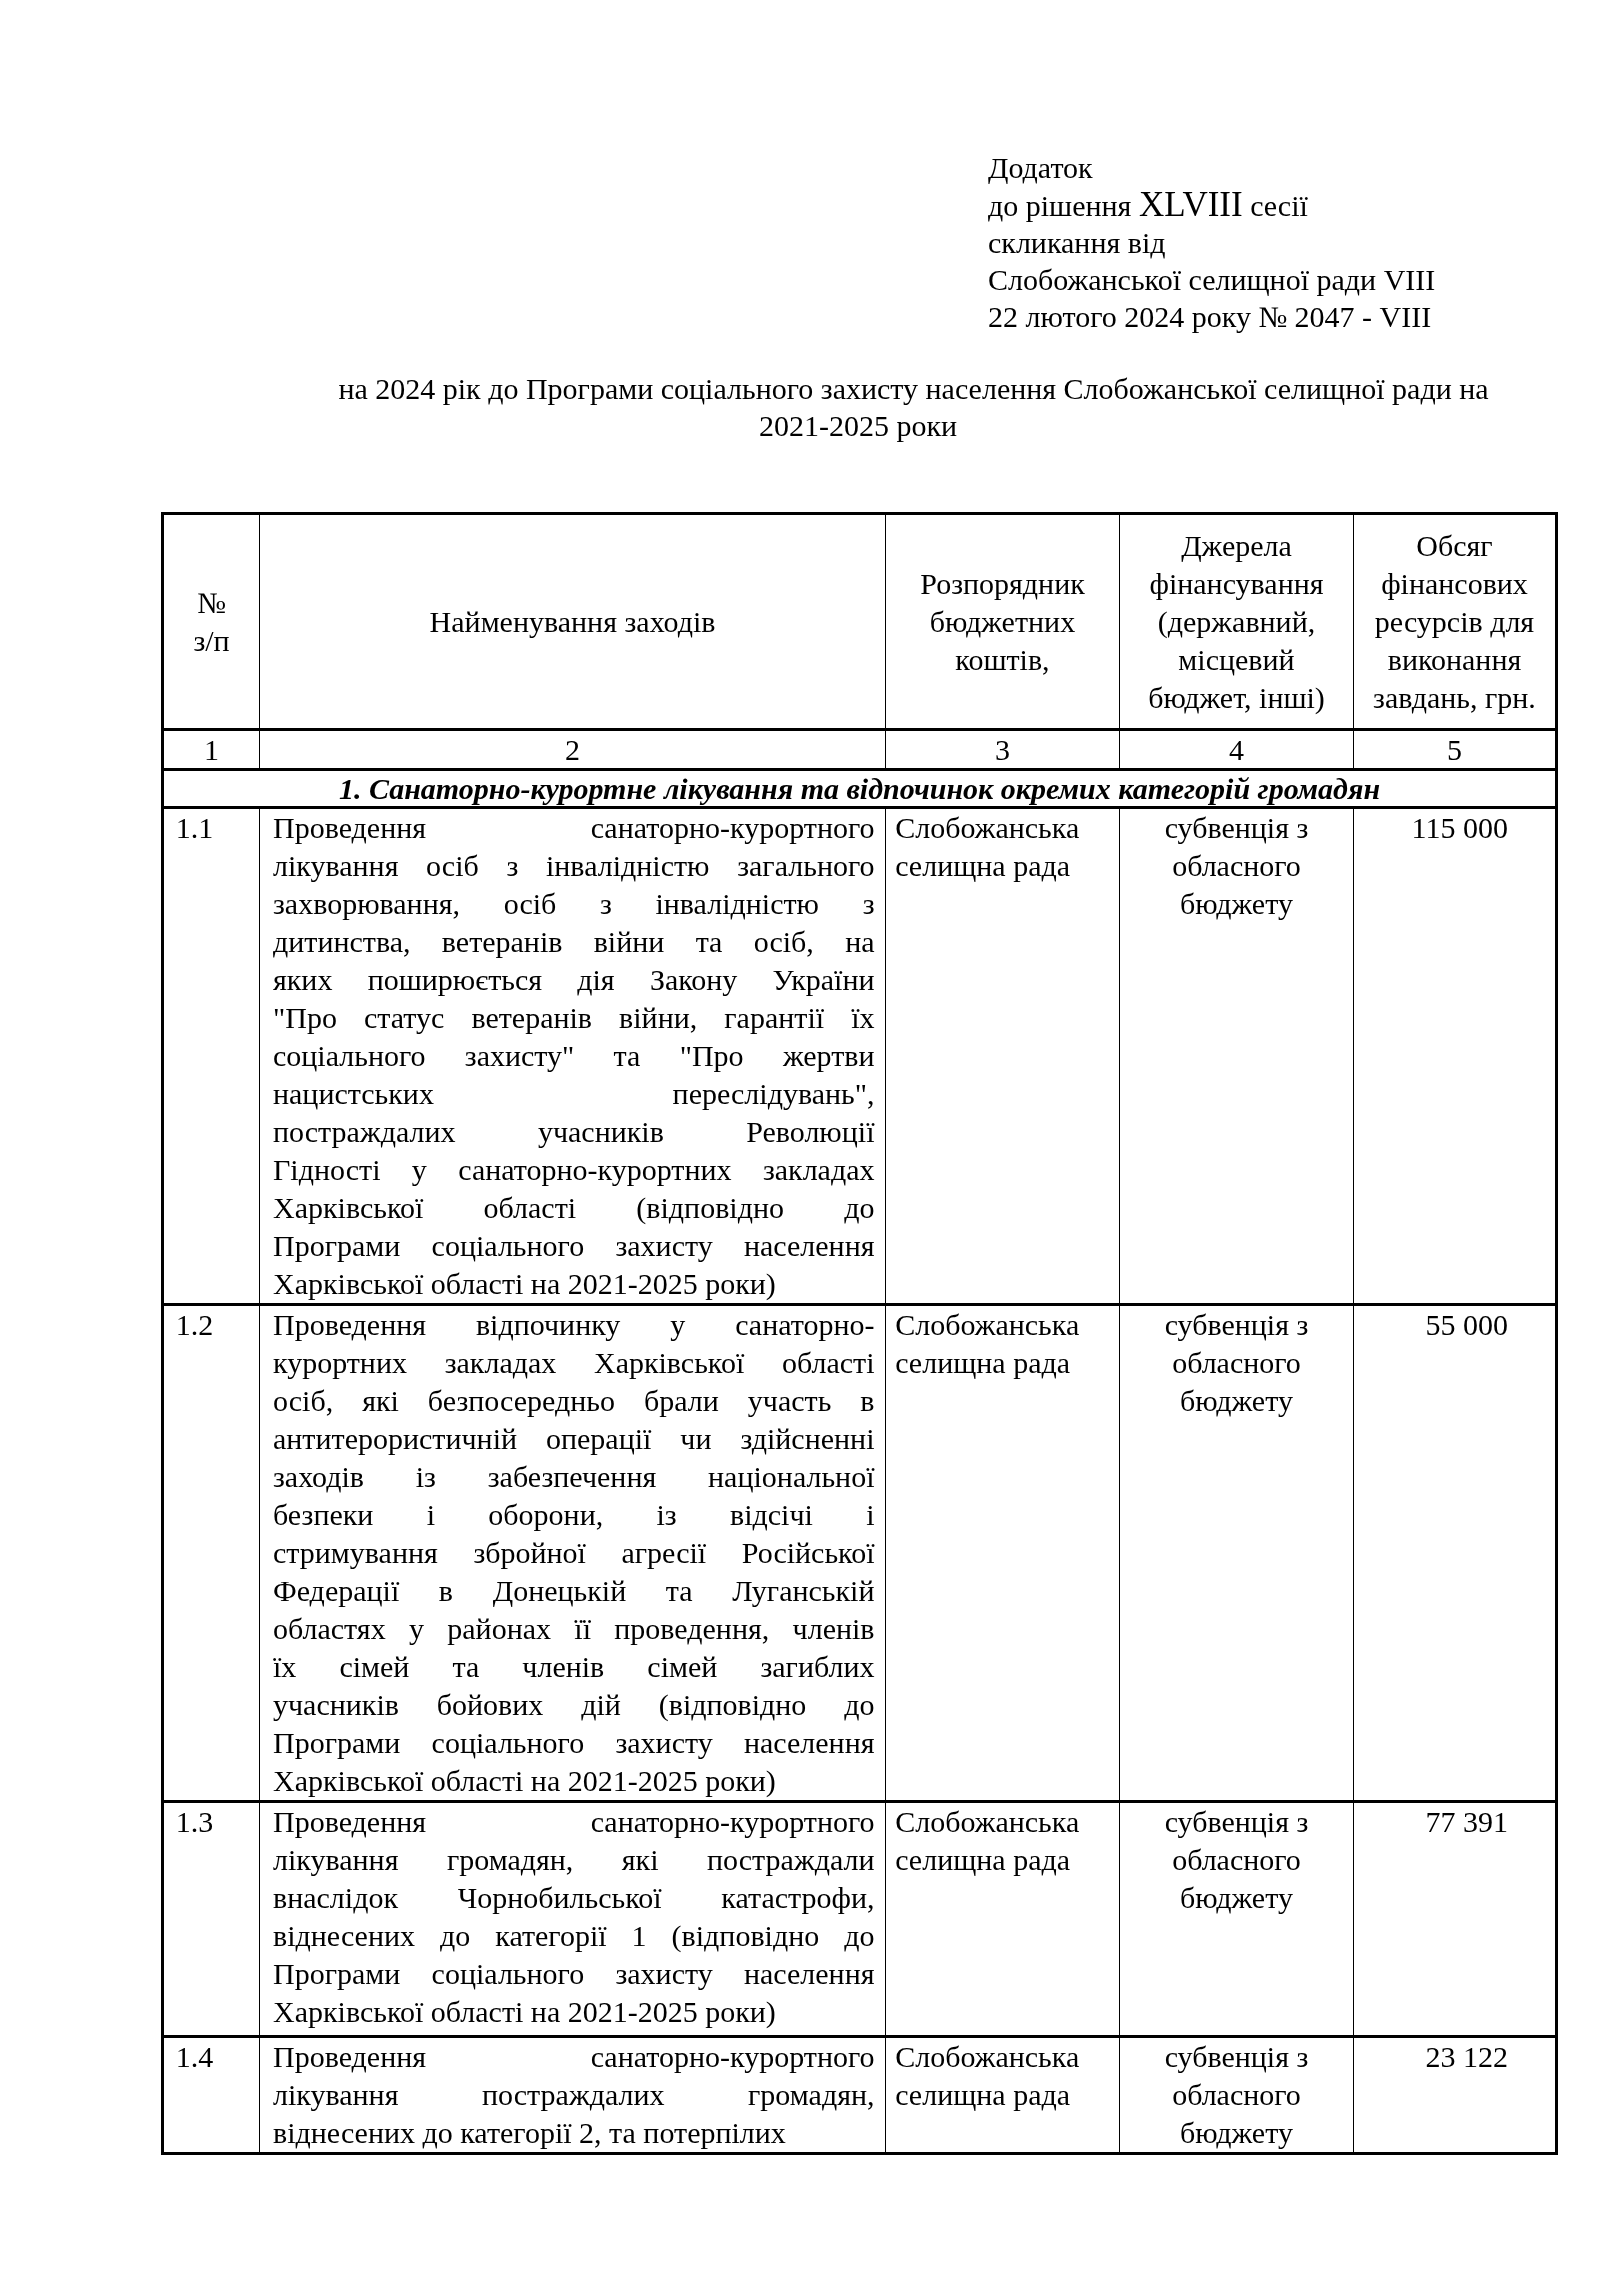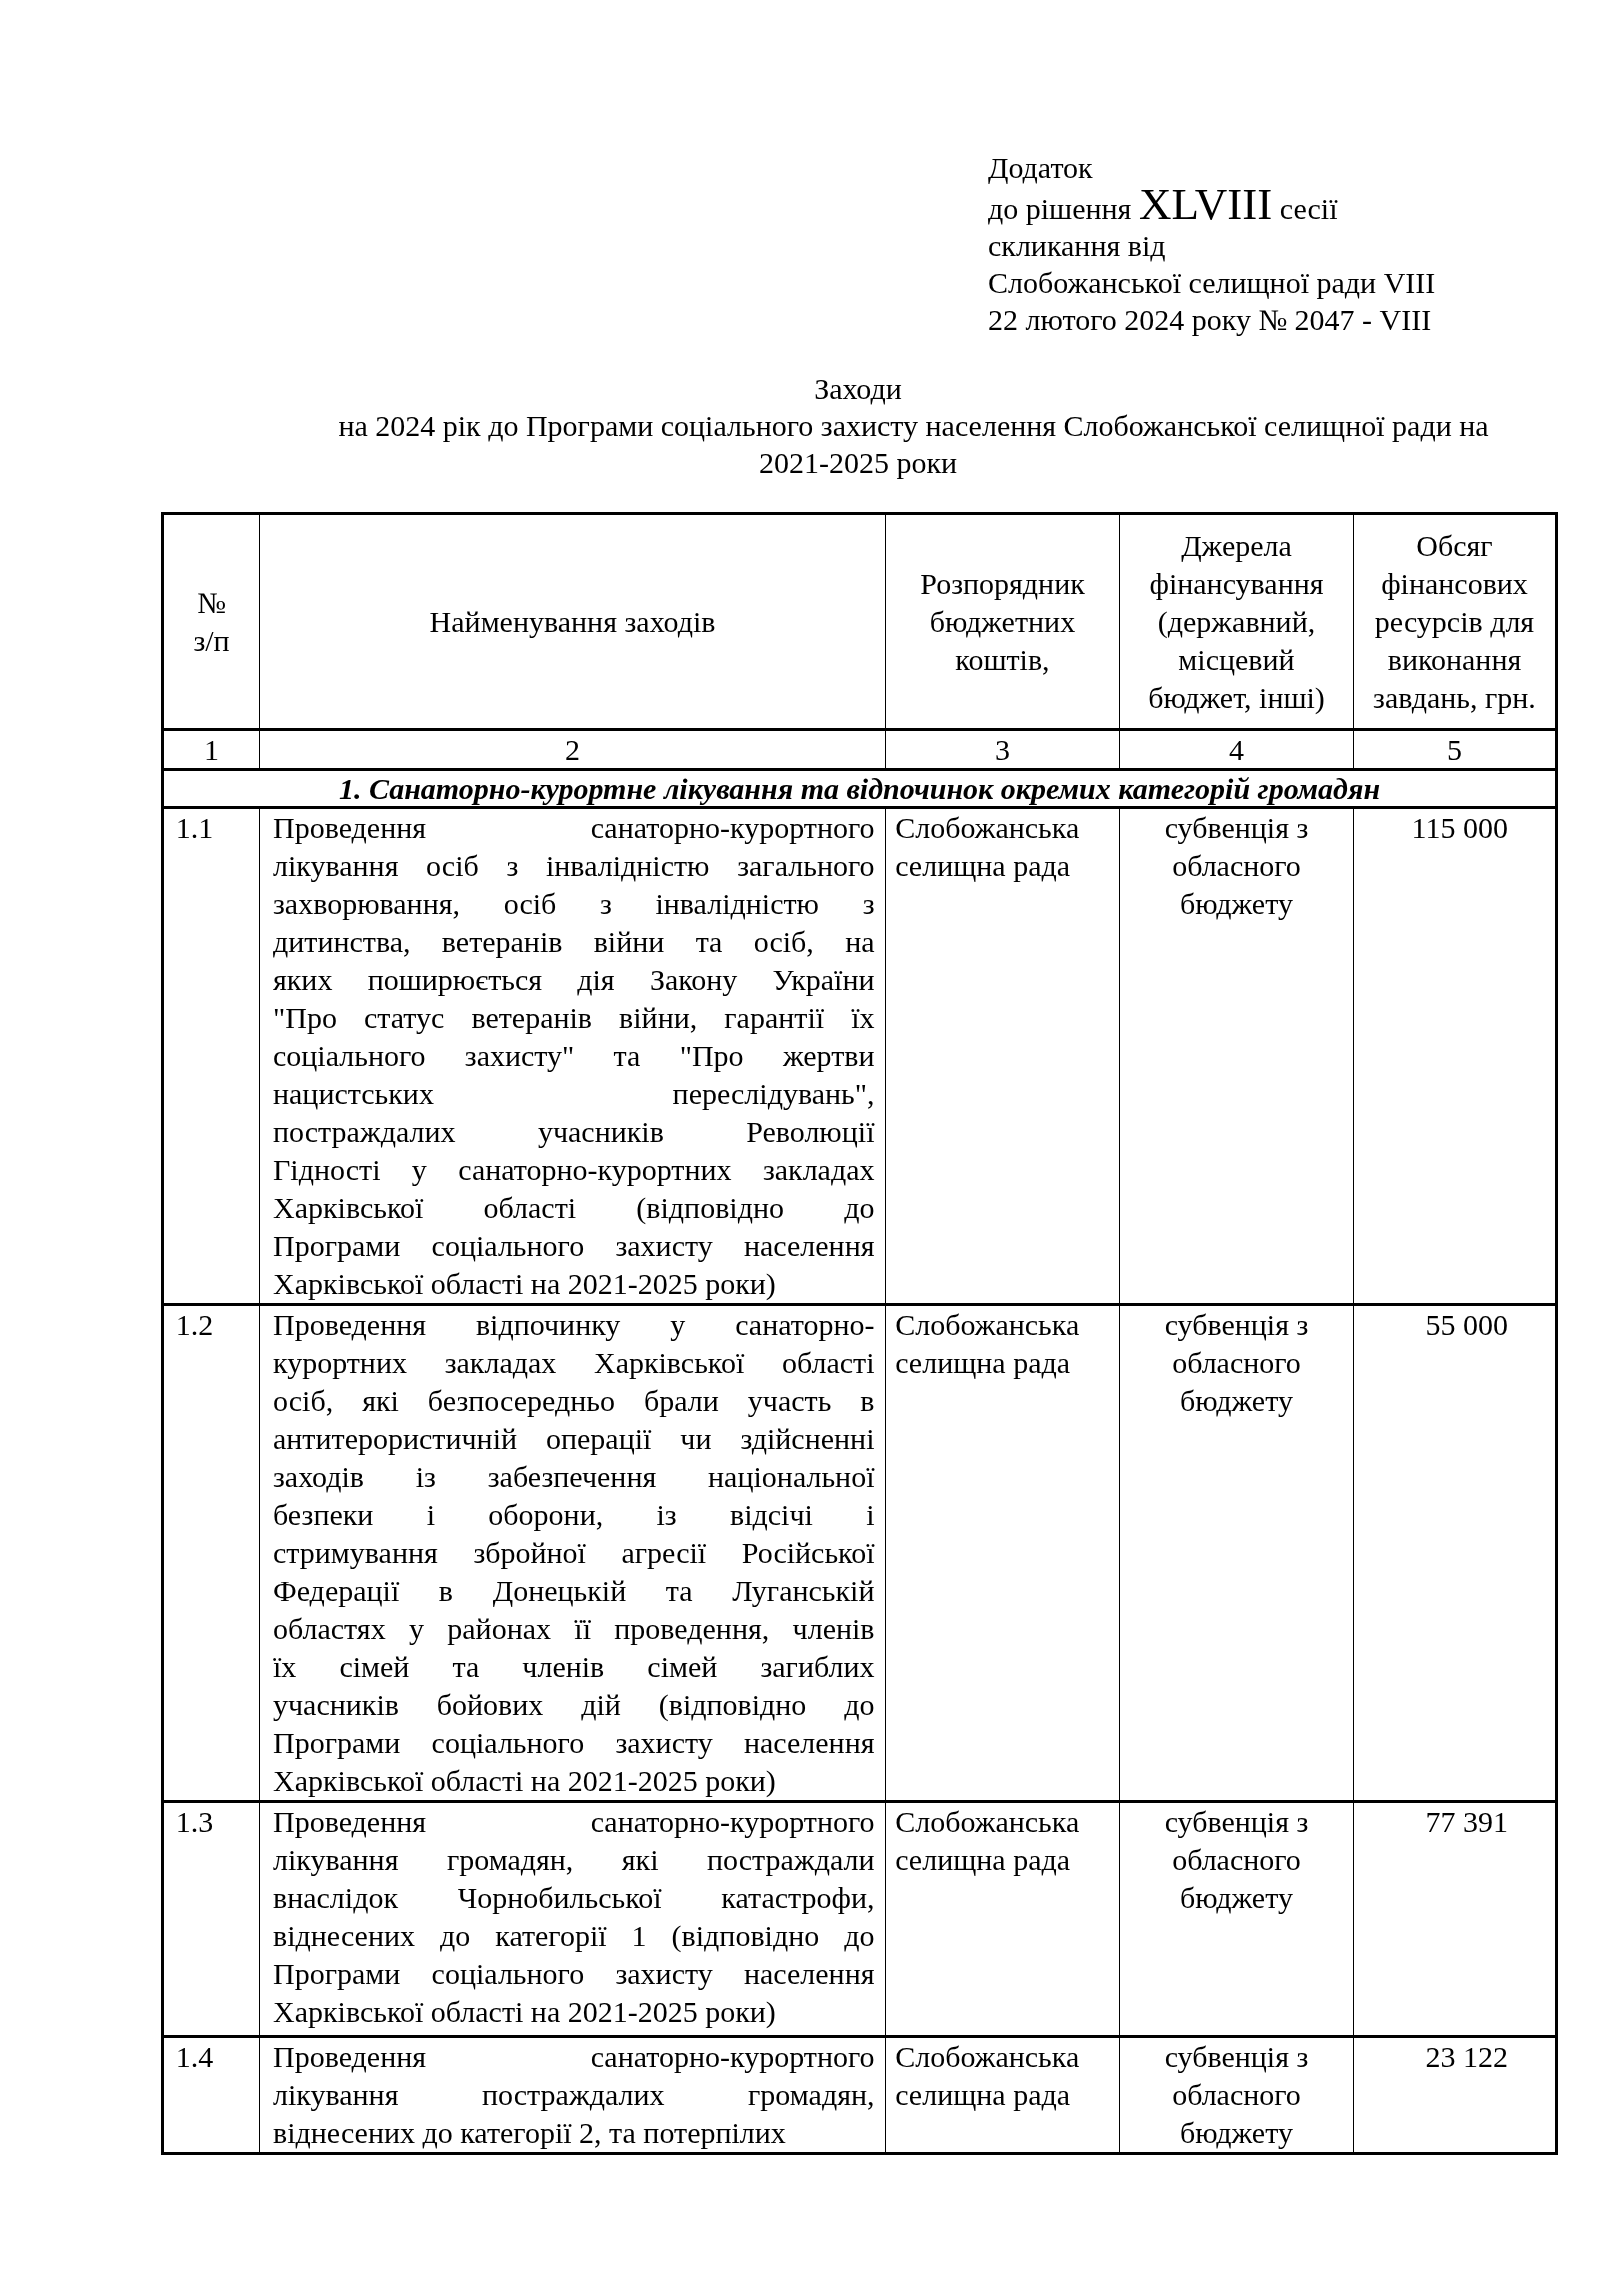--- a/index.html
+++ b/index.html
@@ -9,21 +9,21 @@
     color: #000000;
   }
   .page { position: absolute; left: 8px; top: 0; width: 1623px; height: 2295px; }
 
   
   .appendix {
     position: absolute; left: 980px; top: 149px;
     font-size: 30px; line-height: 37px;
   }
   .appendix div { white-space: nowrap; }
-  .roman-big { font-size: 45px; }
+  .roman-big { font-size: 35px; }
 
   
   .title-block {
     position: absolute; left: 153px; width: 1394px; top: 370px;
     text-align: center; font-size: 30px; line-height: 37px;
   }
   .title-block .t2 { padding-left: 111px; }
 
   
   table.measures {
@@ -69,21 +69,20 @@
 
   <div class="appendix">
     <div>Додаток</div>
     <div><span>до рішення </span><span class="roman-big">XLVIII</span><span> сесії</span></div>
     <div>скликання від</div>
     <div>Слобожанської селищної ради VIII</div>
     <div>22 лютого 2024 року № 2047 - VIII</div>
   </div>
 
   <div class="title-block">
-    <div>Заходи</div>
     <div class="t2">на 2024 рік до Програми соціального захисту населення Слобожанської селищної ради на</div>
     <div>2021-2025 роки</div>
   </div>
 
   <table class="measures">
     <colgroup>
       <col class="c1">
         <col class="c2">
         <col class="c3">
         <col class="c4">

